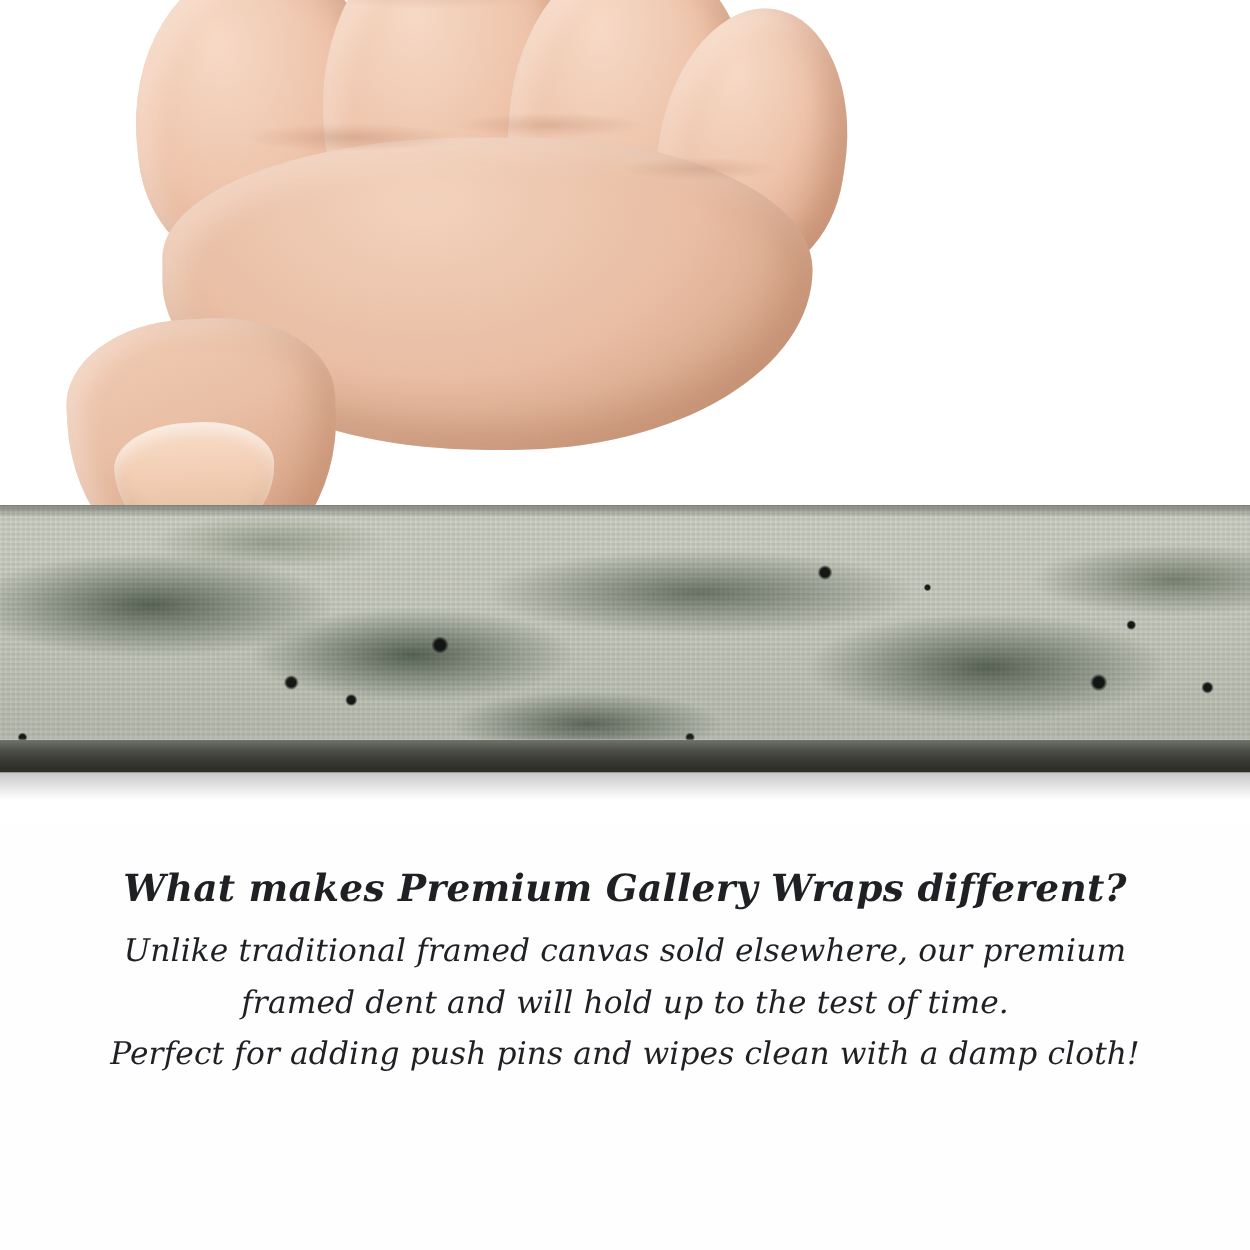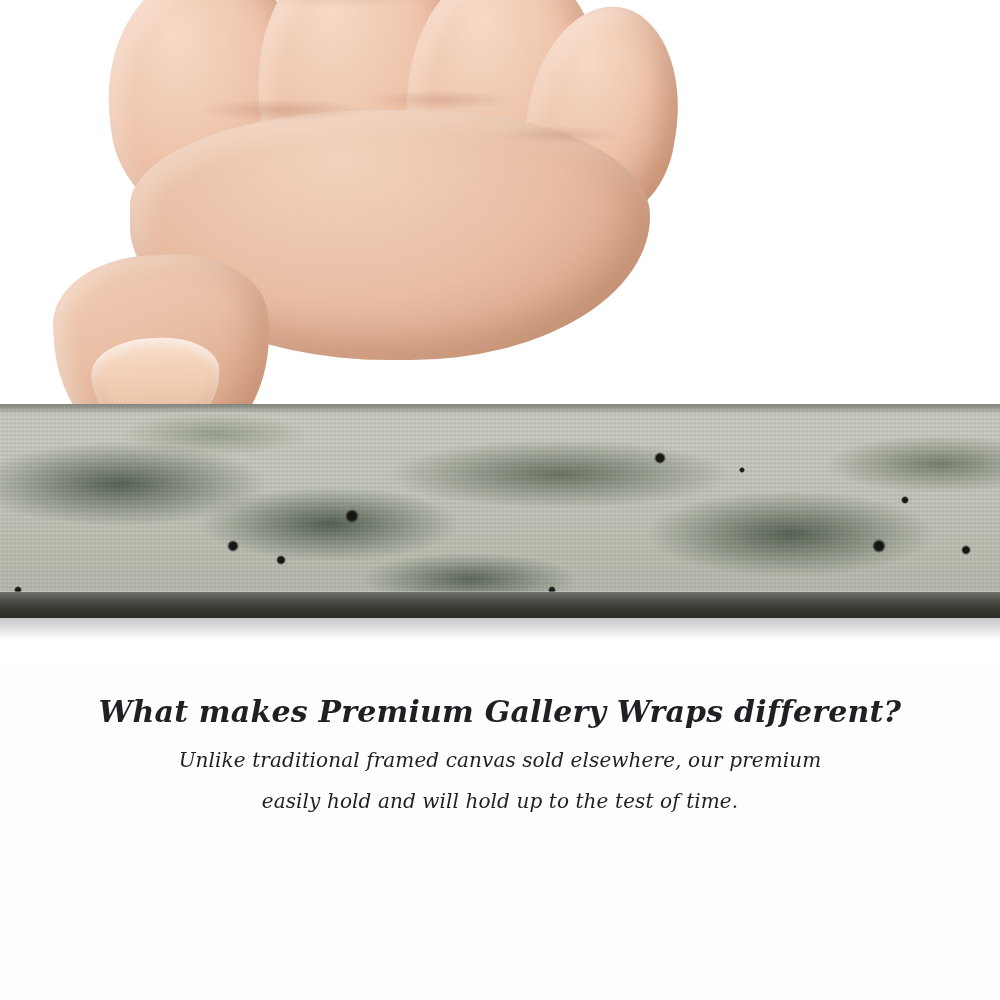--- a/index.html
+++ b/index.html
@@ -194,21 +194,21 @@
     font-style: italic;
     font-weight: 600;
     font-size: 30px;
     line-height: 44px;
     letter-spacing: 0.2px;
     margin-bottom: 6px;
   }
   .caption-line {
     font-style: italic;
     font-weight: 400;
-    font-size: 20px;
+    font-size: 25px;
     line-height: 41px;
     letter-spacing: 0.1px;
   }
 </style>
 </head>
 <body>
 
 <div class="page">
 
   <div class="photo">
@@ -232,16 +232,17 @@
       <div class="strip-shadow-top"></div>
       <div class="strip-bevel-hi"></div>
       <div class="strip-bevel"></div>
     </div>
     <div class="under-shadow"></div>
   </div>
 
   <div class="caption">
     <div class="caption-heading">What makes Premium Gallery Wraps different?</div>
     <div class="caption-line">Unlike traditional framed canvas sold elsewhere, our premium</div>
-    <div class="caption-line">easily hold and will hold up to the test of time.</div>
+    <div class="caption-line">framed dent and will hold up to the test of time.</div>
+    <div class="caption-line">Perfect for adding push pins and wipes clean with a damp cloth!</div>
   </div>
 
 </div>
 
 </body></html>

